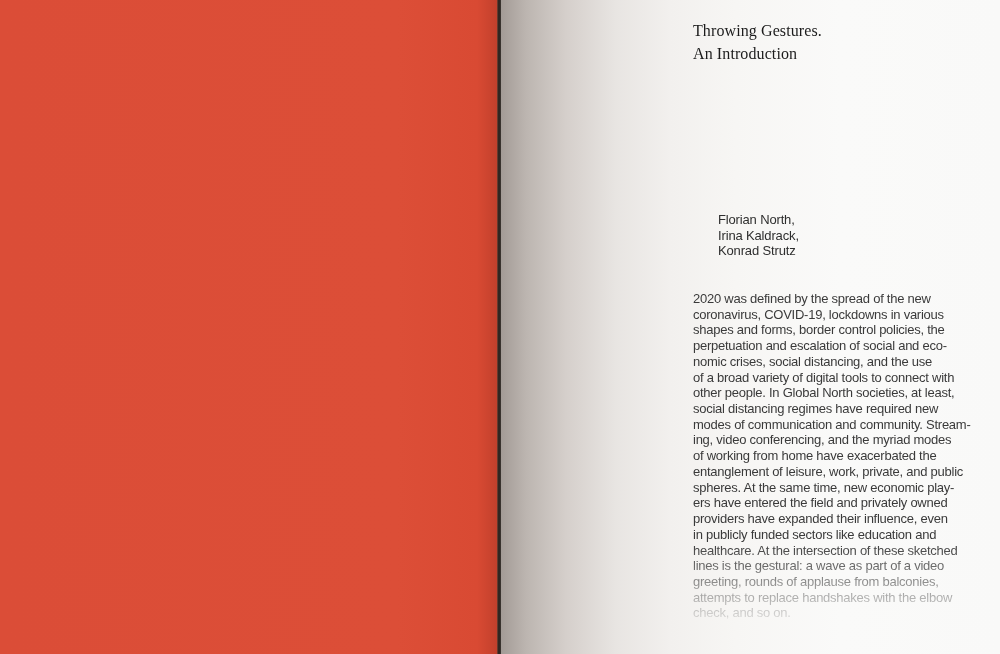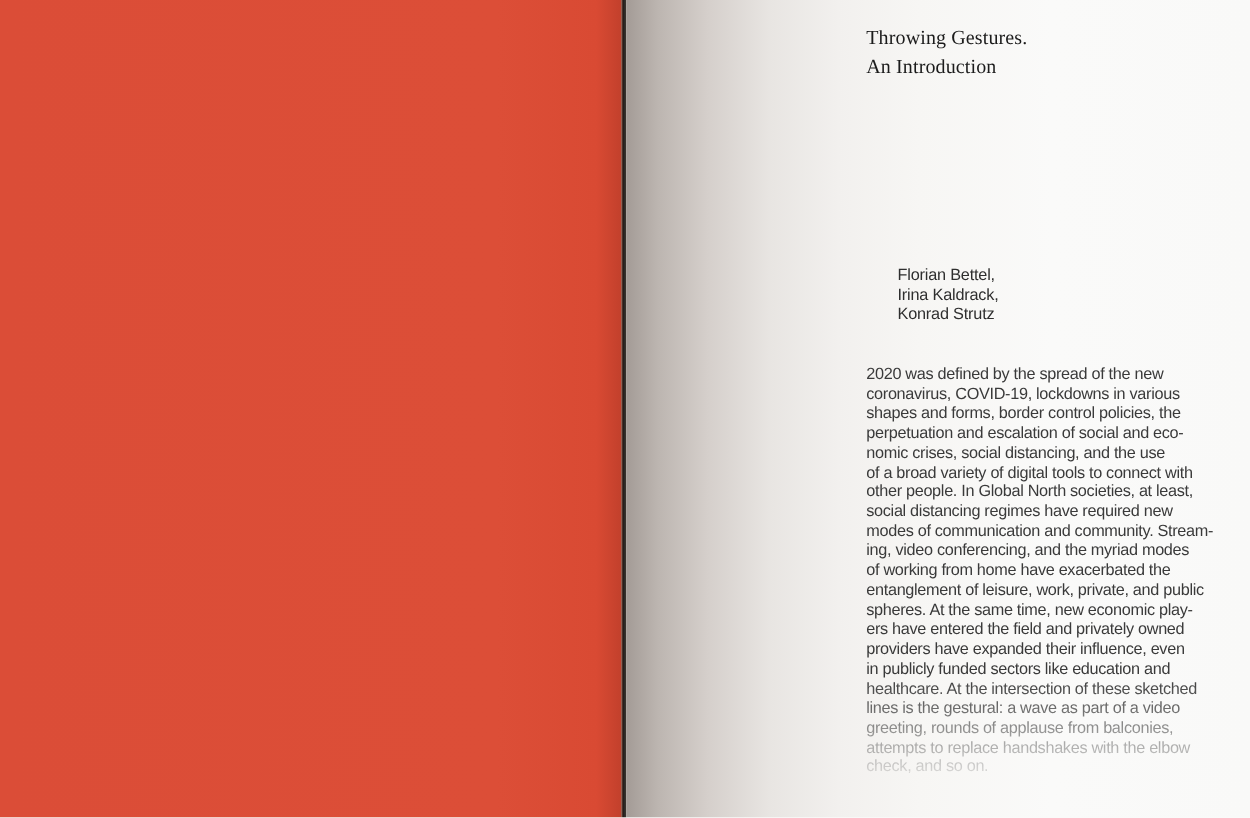--- a/index.html
+++ b/index.html
@@ -100,21 +100,21 @@
 </style>
 </head>
 <body>
 
 <div class="spread">
   <div class="left-page"></div>
   <div class="spine"></div>
   <div class="right-page">
     <h1 class="title">Throwing Gestures.
 An Introduction</h1>
-    <div class="authors">Florian Bettel,
+    <div class="authors">Florian North,
 Irina Kaldrack,
 Konrad Strutz</div>
     <div class="body-text">2020 was defined by the spread of the new
 coronavirus, COVID-19, lockdowns in various
 shapes and forms, border control policies, the
 perpetuation and escalation of social and eco-
 nomic crises, social distancing, and the use
 of a broad variety of digital tools to connect with
 other people. In Global North societies, at least,
 social distancing regimes have required new

